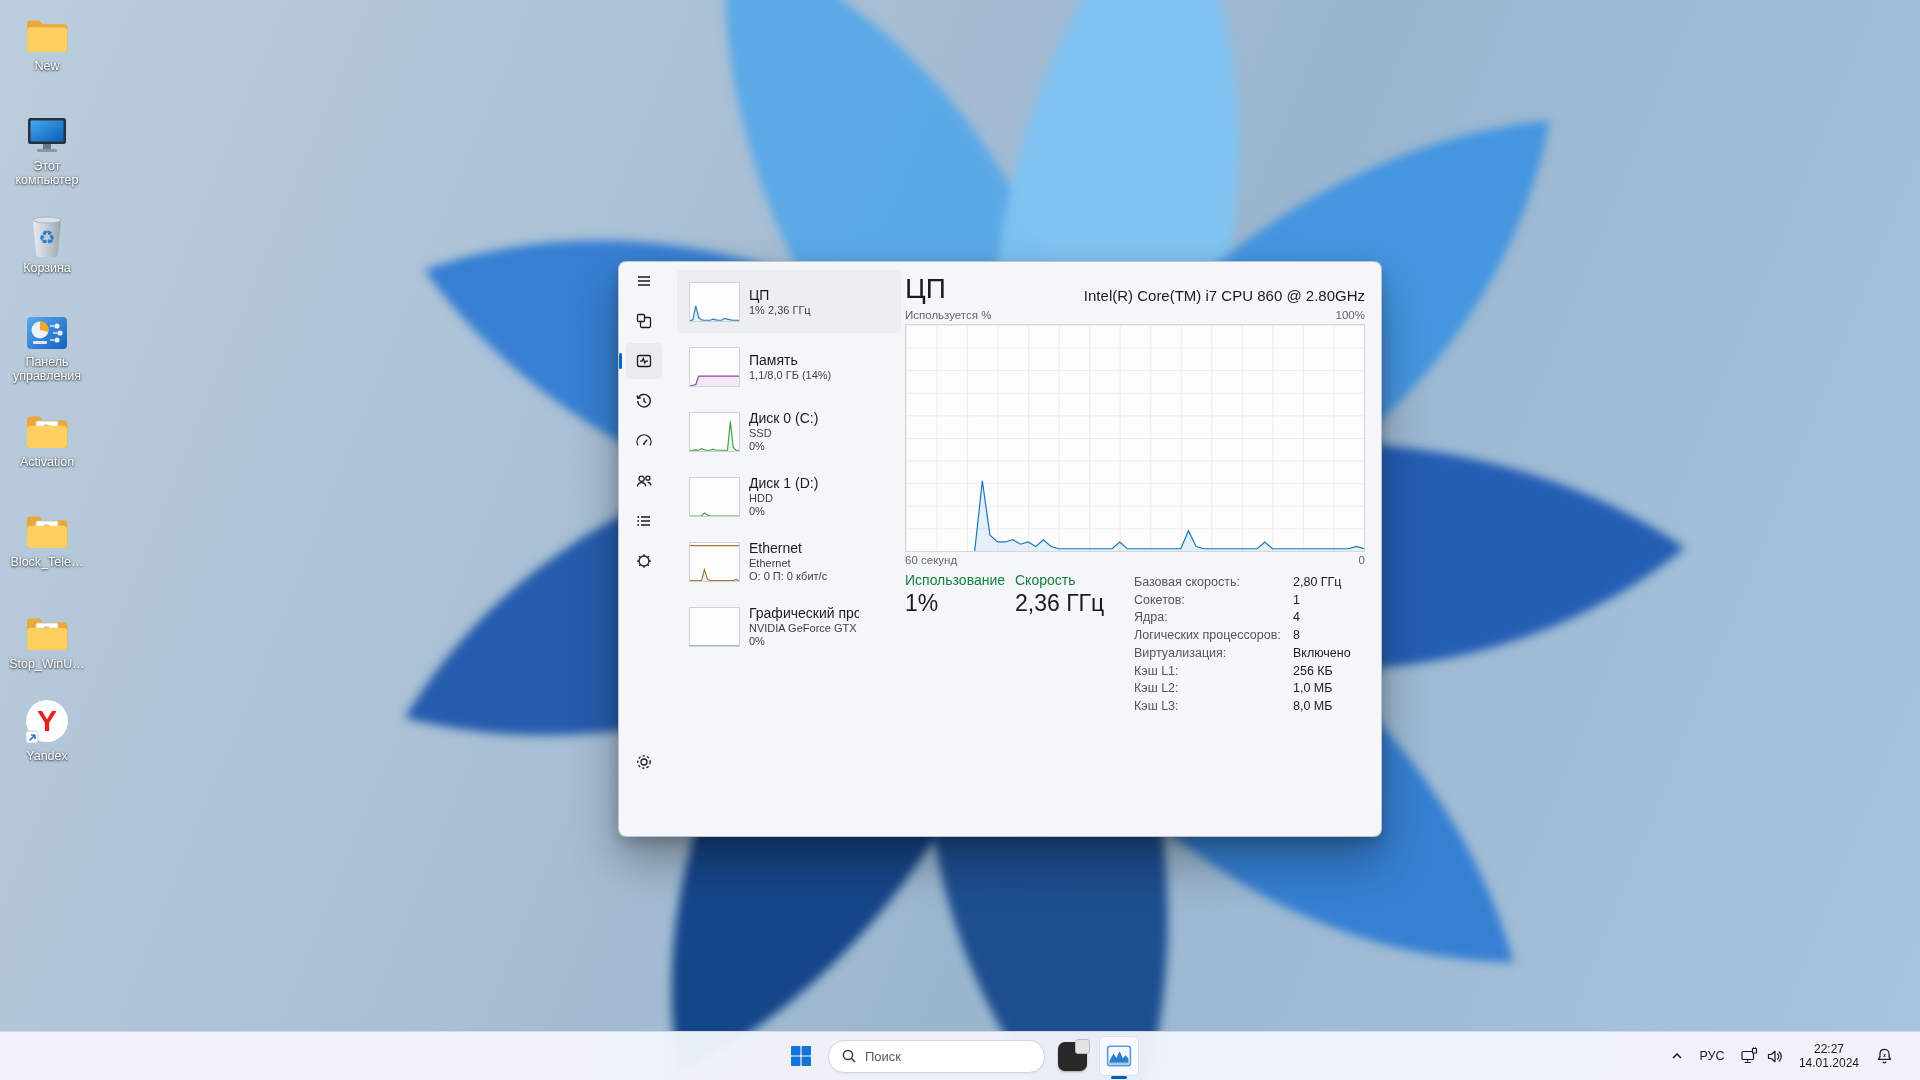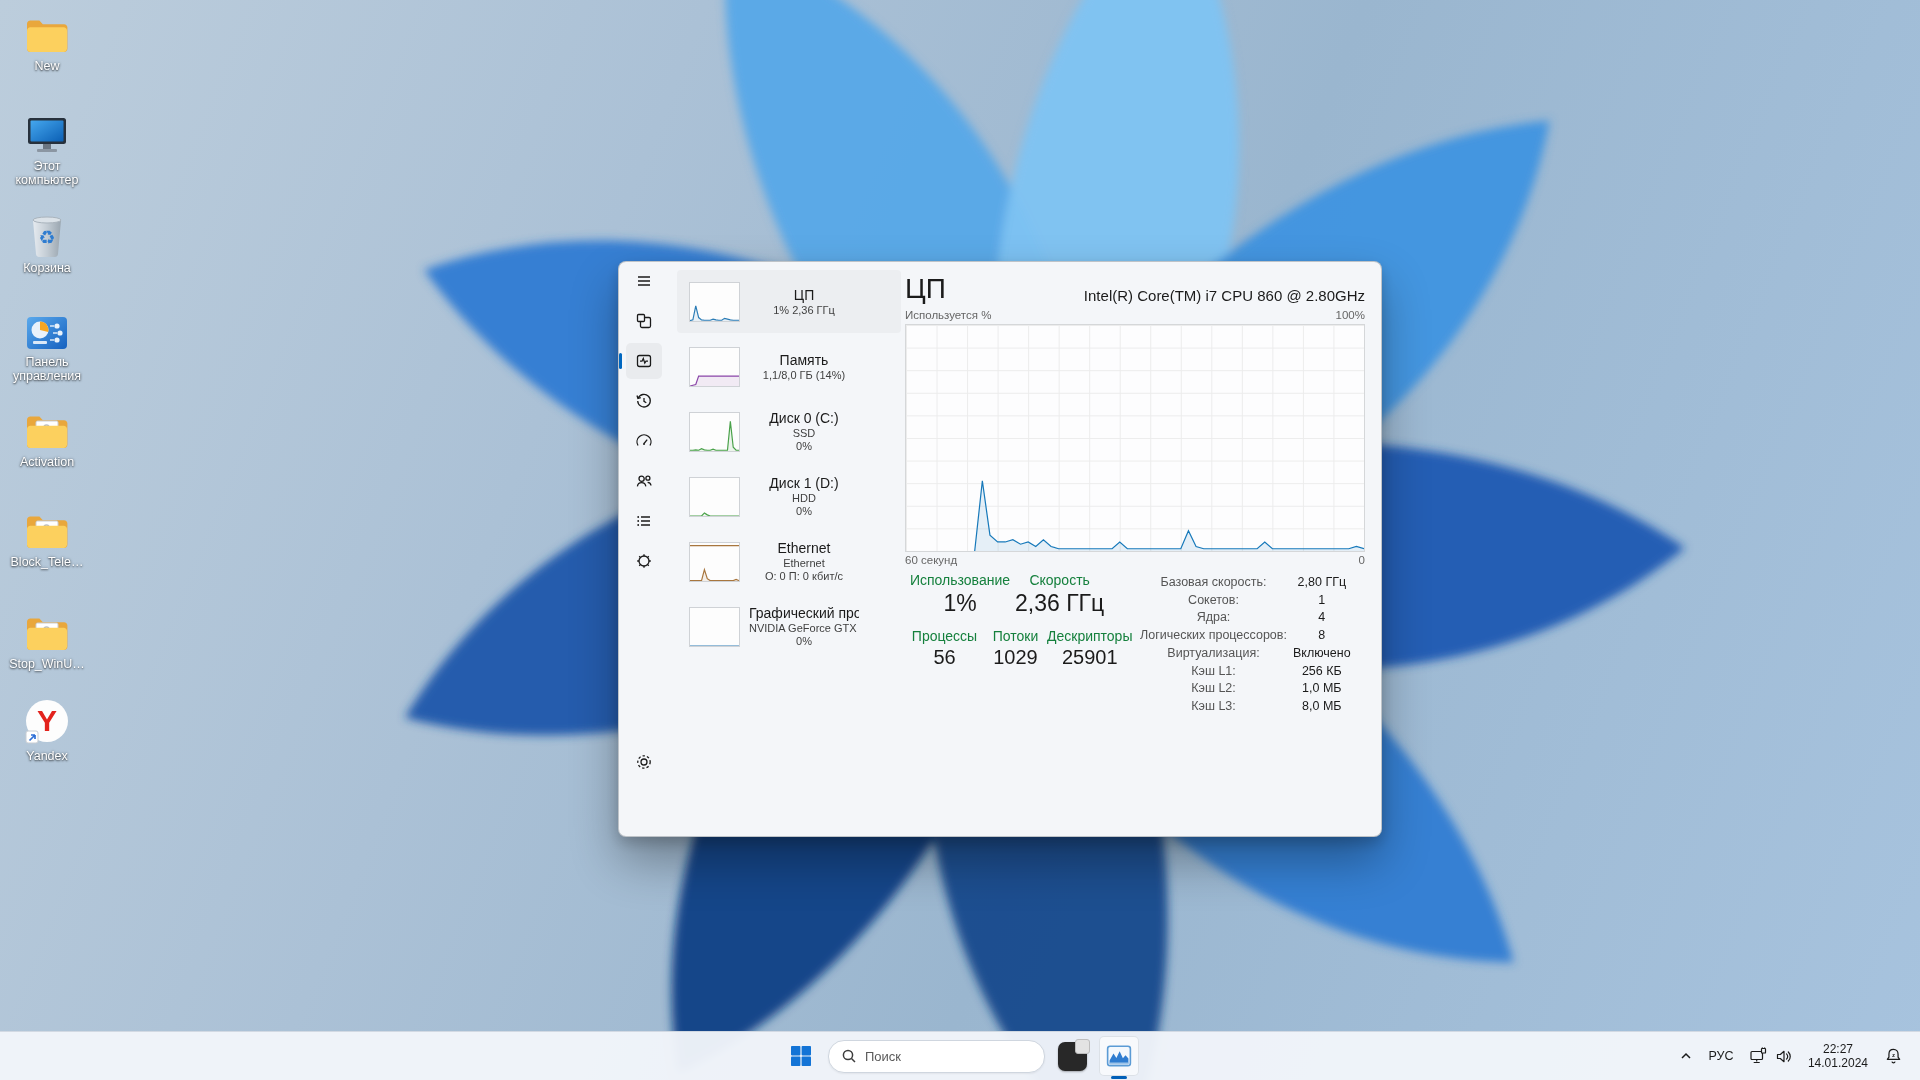--- a/index.html
+++ b/index.html
@@ -31,21 +31,21 @@
     display:flex;align-items:center;justify-content:center;}
   .sbtn.sel{background:#e9ebee;}
   .sbtn.sel .pill{position:absolute;left:-7px;top:10px;width:3px;height:16px;border-radius:2px;background:#0067c0;}
   .sbtn.bottom{margin-top:auto;margin-bottom:10px;}
   .rightcol{flex:1;display:flex;flex-direction:column;min-width:0;}
   
   .pagehdr{height:42px;display:flex;align-items:center;padding:0 22px 0 12px;}
   .pagehdr .title{font-size:17px;font-weight:700;letter-spacing:.1px;}
   .runtask{margin-left:auto;display:flex;align-items:center;gap:7px;font-size:12.5px;padding:6px 8px;border-radius:4px;}
   .morebtn{margin-left:16px;padding:6px 8px;border-radius:4px;}
-  .content{flex:1;display:flex;min-height:0;text-align:center;}
+  .content{flex:1;display:flex;min-height:0;}
   
   .listpane{width:232px;padding-top:8px;flex-shrink:0;}
   .litem{display:flex;align-items:center;height:63px;margin:0 0 2px 8px;padding-left:12px;border-radius:4px;}
   .litem.sel{background:#eceef1;}
   .thumb{position:relative;width:49px;height:38px;background:#fdfdfd;border:1px solid #cfd2d6;flex-shrink:0;}
   .thumb svg{position:absolute;inset:0;width:100%;height:100%;}
   .li-text{margin-left:9px;width:110px;overflow:hidden;}
   .li-title{font-size:14px;line-height:17px;white-space:nowrap;}
   .li-sub{font-size:11px;line-height:13px;color:#3f3f3f;white-space:nowrap;}
   
@@ -84,21 +84,21 @@
   .tb-cell{width:40px;height:40px;border-radius:5px;display:flex;align-items:center;justify-content:center;position:relative;}
   .searchpill{width:215px;height:31px;border-radius:16px;background:#fff;border:1px solid #cfd6df;
     display:flex;align-items:center;box-shadow:0 1px 2px rgba(0,0,0,.06);}
   .searchpill .ph{margin-left:8px;font-size:13px;color:#5a5a5a;}
   .darkapp{width:29px;height:29px;border-radius:7px;background:#282828;position:relative;box-shadow:0 1px 2px rgba(0,0,0,.3);}
   .darkapp::after{content:"";position:absolute;right:-3px;top:-3px;width:13px;height:13px;border-radius:3px;
     background:#e3e3e3;border:1px solid #bdbdbd;}
   .tmapp{background:rgba(255,255,255,.65);box-shadow:inset 0 0 0 1px rgba(180,190,200,.4);}
   .tmapp .indicator{position:absolute;bottom:-3px;left:50%;transform:translateX(-50%);
     width:16px;height:3px;border-radius:2px;background:#005fb8;}
-  .tray{position:absolute;right:8px;top:0;height:48px;display:flex;align-items:center;}
+  .tray{position:absolute;right:17px;top:0;height:48px;display:flex;align-items:center;}
   .tray .cell{height:40px;border-radius:5px;display:flex;align-items:center;justify-content:center;}
   .lang{width:42px;font-size:12.5px;}
   .sysicons{width:58px;gap:8px;}
   .clock{flex-direction:column;align-items:flex-end;padding:0 8px;font-size:12px;line-height:14.5px;}
   .bellcell{width:34px;margin-right:2px;}
 </style>
 </head>
 <body>
 
 <div class="screen">
@@ -444,34 +444,20 @@
             <div class="stats">
               <div class="leftstats">
                 <div class="g1">
                   <div class="c1">
                       <div class="stat-label">Использование</div>
                       <div class="stat-big">1%</div>
                     </div>
                   <div>
                       <div class="stat-label">Скорость</div>
                       <div class="stat-big">2,36 ГГц</div>
-                    </div>
-                </div>
-                <div class="g2">
-                  <div class="c1">
-                      <div class="stat-label">Процессы</div>
-                      <div class="stat-mid">56</div>
-                    </div>
-                  <div class="c2">
-                      <div class="stat-label">Потоки</div>
-                      <div class="stat-mid">1029</div>
-                    </div>
-                  <div>
-                      <div class="stat-label">Дескрипторы</div>
-                      <div class="stat-mid">25901</div>
                     </div>
                 </div>
               </div>
               <div class="details">
                 <span class="dl">Базовая скорость:</span>
                   <span class="dv">2,80 ГГц</span>
                 <span class="dl">Сокетов:</span>
                   <span class="dv">1</span>
                 <span class="dl">Ядра:</span>
                   <span class="dv">4</span>

